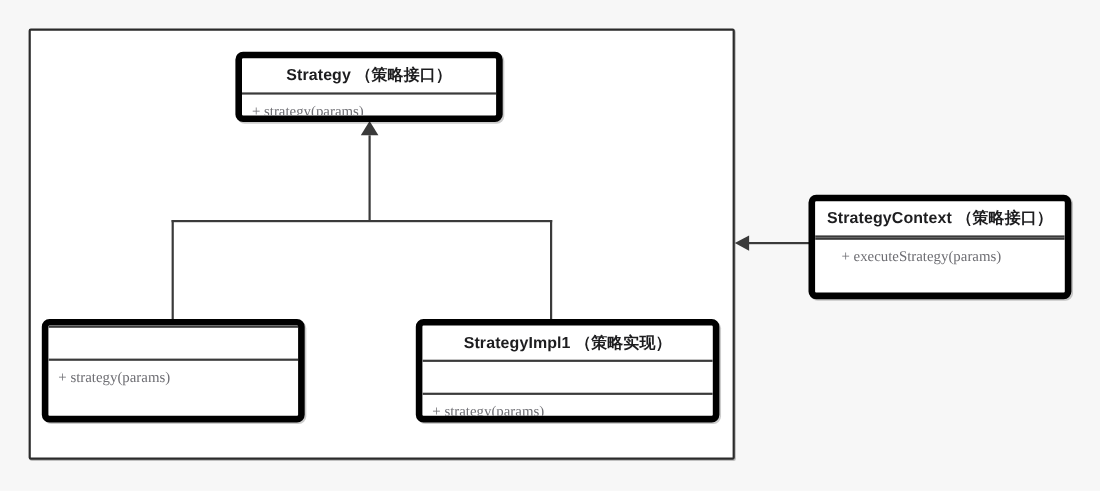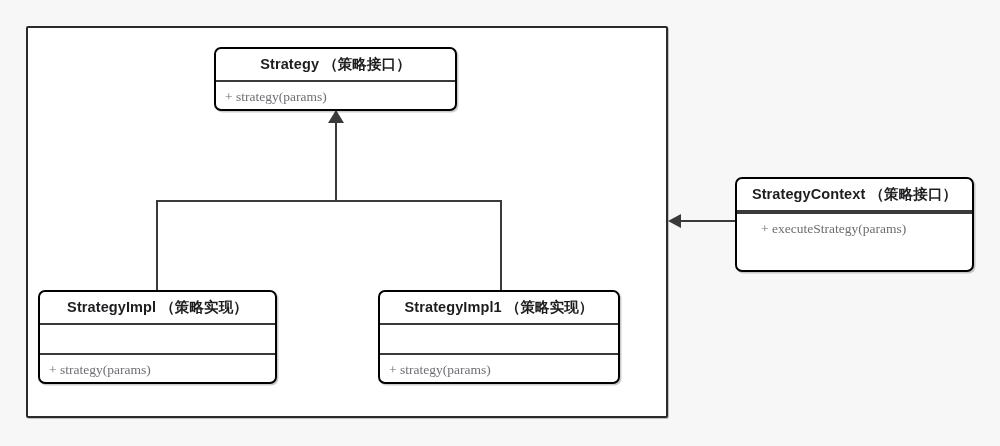--- a/index.html
+++ b/index.html
@@ -31,21 +31,21 @@
     border: 2px solid #2b2b2b;
     border-radius: 2px;
     box-sizing: border-box;
     box-shadow: 1px 1px 0 rgba(0,0,0,0.22);
   }
 
   
   .uml-box {
     position: absolute;
     background: #ffffff;
-    border: 2px solid #000000;
+    border: 6px solid #000000;
     border-radius: 7px;
     box-sizing: border-box;
     box-shadow: 1.5px 1.5px 0 rgba(0,0,0,0.20);
     overflow: hidden;
     z-index: 4;
   }
   .uml-title {
     text-align: center;
     color: #1d1d1f;
     font-size: 14.5px;
@@ -123,28 +123,27 @@
   <div class="line h" style="left:680px; top:220px; width:57px;"></div>
   <div class="arrow-left" style="left:668px; top:214px;"></div>
 
   <div class="uml-box" style="left:214px; top:47px; width:243px; height:64px;">
     <div class="uml-title" style="height:31px;">Strategy （策略接口）</div>
     <div class="uml-sep"></div>
     <div class="uml-row" style="height:29px;">+ strategy(params)</div>
   </div>
 
   <div class="uml-box" style="left:38px; top:290px; width:239px; height:94px;">
-    <div class="uml-title" style="height:31px;">StrategyImpl （策略实现）</div>
     <div class="uml-sep"></div>
     <div class="uml-row empty" style="height:28px;"></div>
     <div class="uml-sep"></div>
     <div class="uml-row" style="height:29px;">+ strategy(params)</div>
   </div>
 
-  <div class="uml-box" style="left:378px; top:290px; width:242px; height:94px;">
+  <div class="uml-box" style="left:378px; top:290px; width:276px; height:94px;">
     <div class="uml-title" style="height:31px;">StrategyImpl1 （策略实现）</div>
     <div class="uml-sep"></div>
     <div class="uml-row empty" style="height:28px;"></div>
     <div class="uml-sep"></div>
     <div class="uml-row" style="height:29px;">+ strategy(params)</div>
   </div>
 
   <div class="uml-box" style="left:735px; top:177px; width:239px; height:95px;">
     <div class="uml-title" style="height:31px;">StrategyContext （策略接口）</div>
     <div class="uml-sep"></div>

